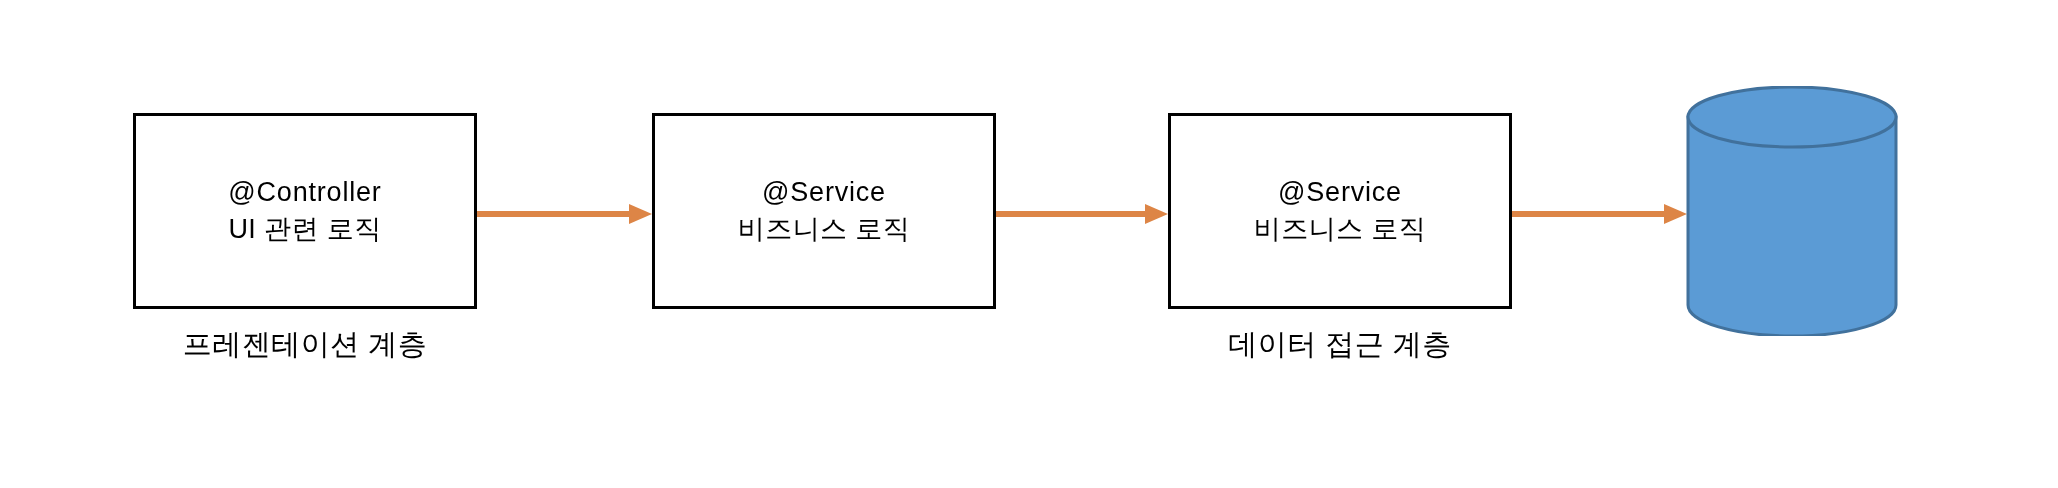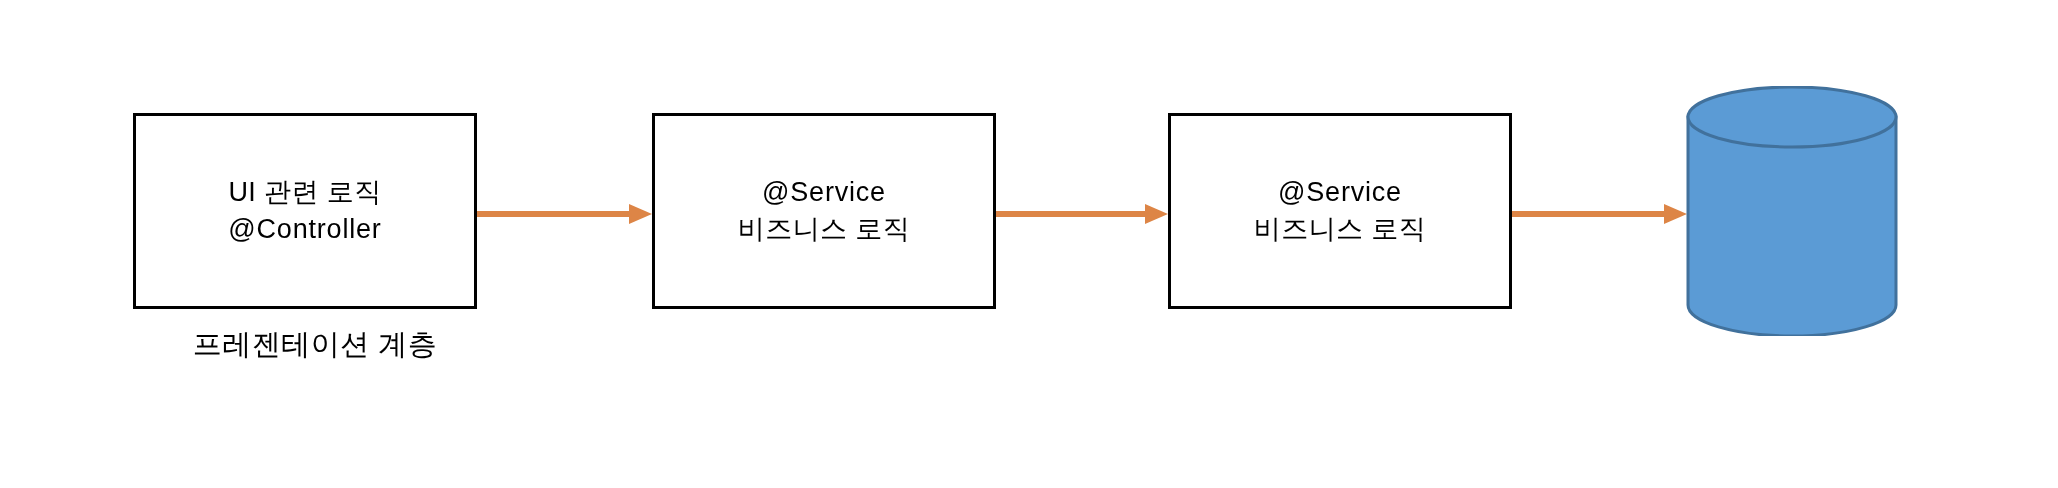--- a/index.html
+++ b/index.html
@@ -70,24 +70,24 @@
   .db-cylinder svg {
     display: block;
   }
 </style>
 </head>
 <body>
 
 <div id="canvas">
 
   <div class="layer-node" style="left:133px; top:113px; width:344px; height:196px;">
+    <div class="node-line annotation">@Controller</div>
     <div class="node-line">UI 관련 로직</div>
-    <div class="node-line annotation">@Controller</div>
   </div>
-  <div class="node-caption" style="left:143px; top:326px; width:344px;">프레젠테이션 계층</div>
+  <div class="node-caption" style="left:133px; top:326px; width:344px;">프레젠테이션 계층</div>
 
   <div class="connector" style="left:477px; top:202px; width:176px;">
     <svg width="176" height="24" viewBox="0 0 176 24" xmlns="http://www.w3.org/2000/svg">
       <line x1="0" y1="12" x2="158" y2="12" stroke="#DD8546" stroke-width="6"></line>
       <polygon points="152,2 175,12 152,22" fill="#DD8546"></polygon>
     </svg>
   </div>
 
   <div class="layer-node" style="left:652px; top:113px; width:344px; height:196px;">
     <div class="node-line annotation">@Service</div>
@@ -98,20 +98,21 @@
     <svg width="173" height="24" viewBox="0 0 173 24" xmlns="http://www.w3.org/2000/svg">
       <line x1="0" y1="12" x2="155" y2="12" stroke="#DD8546" stroke-width="6"></line>
       <polygon points="149,2 172,12 149,22" fill="#DD8546"></polygon>
     </svg>
   </div>
 
   <div class="layer-node" style="left:1168px; top:113px; width:344px; height:196px;">
     <div class="node-line annotation">@Service</div>
     <div class="node-line">비즈니스 로직</div>
   </div>
+  <div class="node-caption" style="left:1168px; top:326px; width:344px;">데이터 접근 계층</div>
 
   <div class="connector" style="left:1512px; top:202px; width:176px;">
     <svg width="176" height="24" viewBox="0 0 176 24" xmlns="http://www.w3.org/2000/svg">
       <line x1="0" y1="12" x2="158" y2="12" stroke="#DD8546" stroke-width="6"></line>
       <polygon points="152,2 175,12 152,22" fill="#DD8546"></polygon>
     </svg>
   </div>
 
   <div class="db-cylinder" style="left:1686px; top:86px; width:212px; height:250px;">
     <svg width="212" height="250" viewBox="0 0 212 250" xmlns="http://www.w3.org/2000/svg">

